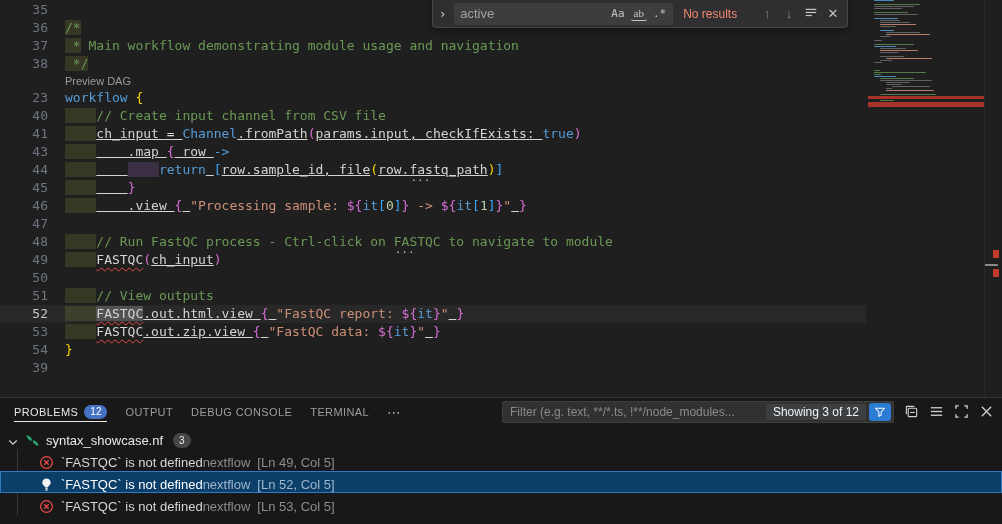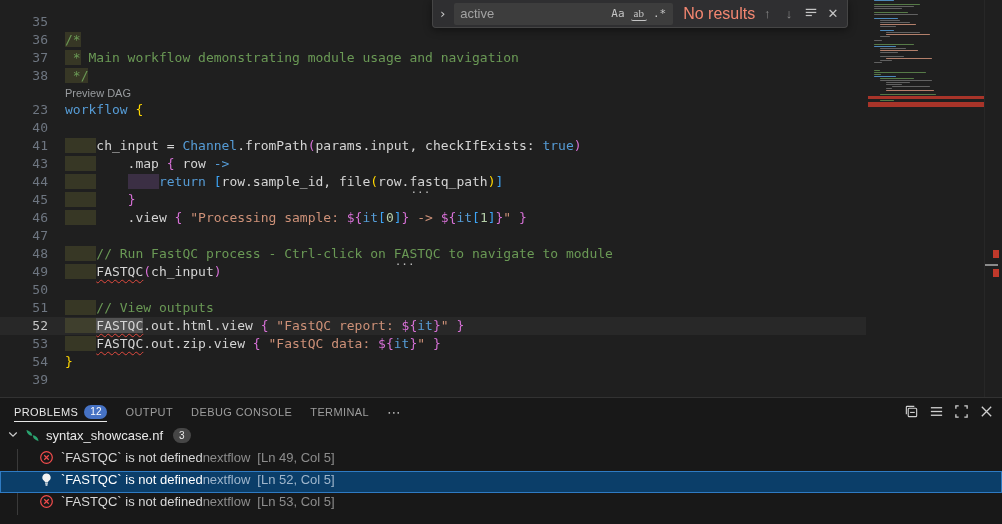--- a/index.html
+++ b/index.html
@@ -2,34 +2,34 @@
 <html><head>
 <meta charset="utf-8">
 <style>
   * { margin:0; padding:0; box-sizing:border-box; }
   html,body { background:#111; }
   .screen { position:relative; width:1002px; height:524px; background:#1f1f1f; overflow:hidden;
             font-family:"Liberation Sans","DejaVu Sans",sans-serif; }
 
   
   .editor { position:absolute; left:0; top:0; width:1002px; height:397px; }
-  .code-rows { position:absolute; left:0; top:0; width:866px; padding-top:13px; }
+  .code-rows { position:absolute; left:0; top:0; width:866px; padding-top:1px; }
   .row { position:relative; height:18px; width:866px; }
   .row.cur { background:rgba(255,255,255,0.045); }
   .ln { position:absolute; left:0; top:0; width:48px; text-align:right;
         font:13px/18px "DejaVu Sans Mono",monospace; color:#6e7681; }
   .row.cur .ln { color:#c6c6c6; }
   .code { position:absolute; left:65px; top:0; white-space:pre;
           font:13px/18px "DejaVu Sans Mono",monospace; color:#d4d4d4; }
   .lens-row { position:relative; height:16px; width:866px; }
   .lens { position:absolute; left:65px; top:1px; font:11px/14px "Liberation Sans",sans-serif;
           color:#999c9f; cursor:pointer; }
   .c-com { color:#6a9955; } .c-kw { color:#569cd6; } .c-str { color:#ce9178; }
   .c-pk { color:#d670d6; } .c-y { color:#ffd700; } .c-bl { color:#3da4f5; }
-  .c-num { color:#b5cea8; } .c-fg { color:#d4d4d4; }
+  .c-num { color:#b5cea8; } .c-fg { color:#d4d4d4;text-decoration:underline; }
   .b-i1 { background:rgba(255,255,90,0.11); }
   .b-i3 { background:rgba(175,115,220,0.20); }
   .whl { background:#525252; }
   .wv { text-decoration:underline wavy #e04a3f; text-decoration-thickness:1px;
         text-underline-offset:3px; text-decoration-skip-ink:none; }
   .dt { position:relative; }
   .dt::after { content:"..."; position:absolute; left:1px; top:7px; color:#bdbdbd;
                font-size:11px; letter-spacing:0px; }
 
   
@@ -48,21 +48,21 @@
           box-shadow:0 2px 8px rgba(0,0,0,0.45); display:flex; align-items:center; gap:6px;
           padding:0 6px 0 4px; }
   .find-chevron { color:#cccccc; font:13px "DejaVu Sans Mono",monospace; width:14px; text-align:center; cursor:pointer; }
   .find-inputbox { width:219px; height:22px; background:#3d3d3d; border-radius:2px;
                    display:flex; align-items:center; padding:0 4px 0 6px; }
   .find-input { flex:1; min-width:20px; background:transparent; border:none; outline:none;
                 color:#a3a3a3; font:13px "Liberation Sans",sans-serif; }
   .find-toggle { color:#c5c5c5; font:11px "DejaVu Sans Mono",monospace; padding:1px 3px;
                  margin-left:3px; cursor:pointer; border-radius:2px; }
   .find-toggle.word { border-bottom:1px solid #c5c5c5;font-family:Liberation Serif, serif; }
-  .find-status { color:#f48771; font-size:16px; white-space:nowrap; margin-left:4px; min-width:70px; }
+  .find-status { color:#f48771; font-size:12px; white-space:nowrap; margin-left:4px; min-width:70px; }
   .find-btn { color:#8a8a8a; width:20px; text-align:center; font-size:13px; cursor:pointer; }
   .find-btn.en { color:#c5c5c5; }
 
   
   .panel { position:absolute; left:0; top:397px; width:1002px; height:127px; background:#181818;
            border-top:1px solid #323232; }
   .panel-header { position:relative; height:27px; display:flex; align-items:center; padding:0 8px 0 14px; }
   .ptab { font-size:11px; letter-spacing:0.4px; color:#9d9d9d; margin-right:18px; cursor:pointer;
           position:relative; height:27px; line-height:26px; display:flex; align-items:center; gap:6px; }
   .ptab.active { color:#e7e7e7; }
@@ -78,21 +78,21 @@
   .filter-input::placeholder { color:#8a8a8a; }
   .showing-chip { background:#3c4043; color:#f2f2f2; font-size:12px; padding:1px 7px; border-radius:2px;
                   white-space:nowrap; margin-right:3px; }
   .funnel-btn { width:22px; height:18px; background:#2b7cd3; border-radius:3px; display:flex;
                 align-items:center; justify-content:center; cursor:pointer; }
   .act-icon { width:16px; height:16px; display:flex; align-items:center; justify-content:center;
               color:#cfcfcf; cursor:pointer; }
 
   .tree { position:relative; margin-top:2px; }
   .tree-guide { position:absolute; left:17px; top:22px; bottom:0; width:1px; background:#3a3a3a; }
-  .trow { position:relative; height:22px; display:flex; align-items:flex-start; font-size:13px; color:#cccccc;
+  .trow { position:relative; height:22px; display:flex; align-items:flex-end; font-size:13px; color:#cccccc;
           cursor:pointer; border:1px solid transparent; }
   .trow .msg { color:#d7d7d7; }
   .trow .src { color:#8d8d8d; margin-left:0; }
   .trow .loc { color:#8d8d8d; margin-left:7px; }
   .trow.sel { background:#0b3e69; border-color:#2f7bc3; }
   .trow.sel .msg { color:#ffffff; }
   .trow.sel .src, .trow.sel .loc { color:#9fb6cc; }
   .file-row { padding-left:6px; gap:6px; }
   .file-badge { background:#464646; color:#eaeaea; font-size:10px; line-height:15px; padding:0 6px;
                 border-radius:8px; margin-left:4px; }
@@ -124,20 +124,21 @@
         </div>
         <div class="lens-row">
           <span class="lens">Preview DAG</span>
         </div>
         <div class="row">
           <span class="ln">23</span>
           <span class="code"><span class="c-kw">workflow </span><span class="c-y">{</span></span>
         </div>
         <div class="row">
           <span class="ln">40</span>
+          <span class="code"><span class=" b-i1">    </span><span class="c-com">// Create input channel from CSV file</span></span>
         </div>
         <div class="row">
           <span class="ln">41</span>
           <span class="code"><span class=" b-i1">    </span><span class="c-fg">ch_input = </span><span class="c-kw">Channel</span><span class="c-fg">.fromPath</span><span class="c-pk">(</span><span class="c-fg">params.input, checkIfExists: </span><span class="c-kw">true</span><span class="c-pk">)</span></span>
         </div>
         <div class="row">
           <span class="ln">43</span>
           <span class="code"><span class=" b-i1">    </span><span class="c-fg">    .map </span><span class="c-pk">{</span><span class="c-fg"> row </span><span class="c-kw">-&gt;</span></span>
         </div>
         <div class="row">
@@ -279,20 +280,29 @@
           </div>
           <div class="ptab">
             <span>DEBUG CONSOLE</span>
           </div>
           <div class="ptab">
             <span>TERMINAL</span>
           </div>
         </div>
       <div class="more-tabs">⋯</div>
       <div class="filter-group">
+        <div class="filter-box">
+          <input class="filter-input" placeholder="Filter (e.g. text, **/*.ts, !**/node_modules..." style="">
+          <span class="showing-chip">Showing 3 of 12</span>
+          <div class="funnel-btn">
+            <svg width="12" height="12" viewBox="0 0 16 16">
+                <path d="M2 3h12l-4.5 5v4.2l-3 1.6V8L2 3z" fill="none" stroke="#ffffff" stroke-width="1.4" stroke-linejoin="round"></path>
+              </svg>
+          </div>
+        </div>
         <div class="act-icon">
           <svg width="15" height="15" viewBox="0 0 16 16" fill="none" stroke="#cfcfcf" stroke-width="1.2">
               <rect x="4.5" y="4.5" width="9" height="9" rx="1"></rect>
               <path d="M6.5 9h5"></path>
               <path d="M2.5 11V3.2c0-.4.3-.7.7-.7H11"></path>
             </svg>
         </div>
         <div class="act-icon">
           <svg width="15" height="15" viewBox="0 0 16 16" stroke="#cfcfcf" stroke-width="1.4">
               <line x1="2" y1="4" x2="14" y2="4"></line>

